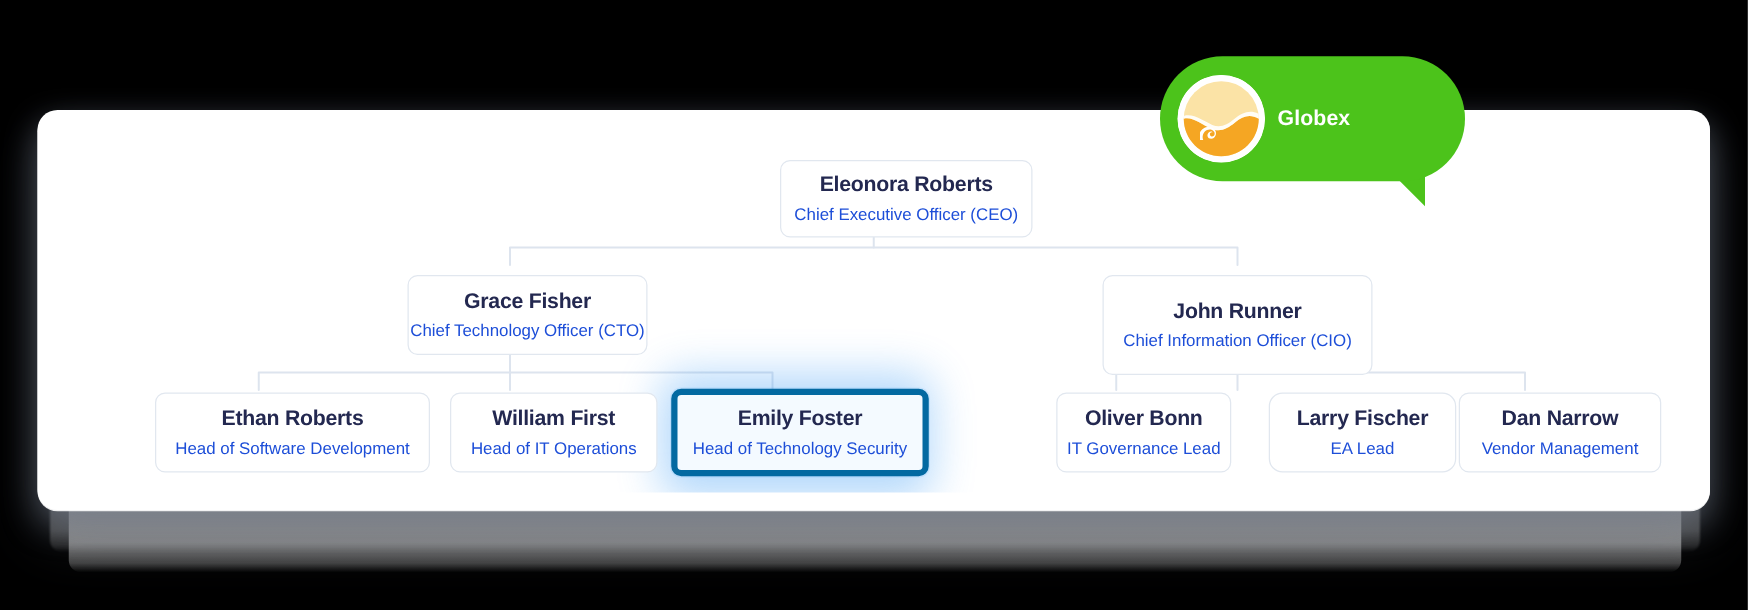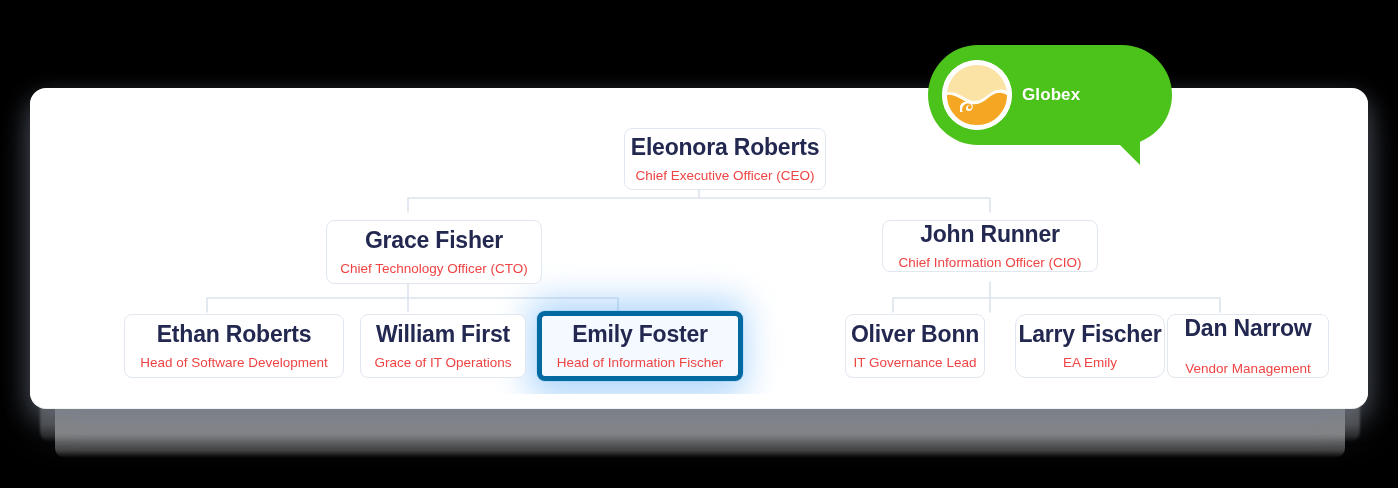--- a/index.html
+++ b/index.html
@@ -97,28 +97,28 @@
     border-radius: 8px;
     display: flex;
     flex-direction: column;
     align-items: center;
     justify-content: center;
     text-align: center;
     z-index: 3;
   }
   .node .nm {
     color: #232850;
-    font-size: 23px;
+    font-size: 17px;
     font-weight: bold;
     letter-spacing: -0.2px;
     line-height: 1.15;
     white-space: nowrap;
   }
   .node .rl {
-    color: #ef4444;
+    color: #1d4ed8;
     font-size: 13.5px;
     font-weight: normal;
     line-height: 1.2;
     margin-top: 7px;
     white-space: nowrap;
   }
   .node.selected {
     border: 5px solid #0369a1;
     background: #f4faff;
     box-shadow: 0 0 0 1px rgba(13,139,242,0.10);
@@ -205,56 +205,56 @@
         </g>
       </svg>
 
       <div class="sel-glow"></div>
 
       <div class="node" style="left:568px; top:26px; width:202px; height:62px;">
         <div class="nm">Eleonora Roberts</div>
         <div class="rl">Chief Executive Officer (CEO)</div>
       </div>
 
-      <div class="node" style="left:270px; top:118px; width:216px; height:64px;">
+      <div class="node" style="left:270px; top:118px; width:192px; height:64px;">
         <div class="nm">Grace Fisher</div>
         <div class="rl">Chief Technology Officer (CTO)</div>
       </div>
 
-      <div class="node" style="left:826px; top:118px; width:216px; height:52px;">
+      <div class="node" style="left:826px; top:118px; width:216px; height:80px;">
         <div class="nm">John Runner</div>
         <div class="rl">Chief Information Officer (CIO)</div>
       </div>
 
       <div class="node" style="left:68px; top:212px; width:220px; height:64px;">
         <div class="nm">Ethan Roberts</div>
         <div class="rl">Head of Software Development</div>
       </div>
 
       <div class="node" style="left:304px; top:212px; width:166px; height:64px;text-align:center;">
         <div class="nm">William First</div>
-        <div class="rl">Grace of IT Operations</div>
+        <div class="rl">Head of IT Operations</div>
       </div>
 
       <div class="node selected" style="left:481px; top:209px; width:206px; height:70px;">
         <div class="nm">Emily Foster</div>
-        <div class="rl">Head of Information Fischer</div>
+        <div class="rl">Head of Technology Security</div>
       </div>
 
       <div class="node" style="left:789px; top:212px; width:140px; height:64px;align-items:center;">
         <div class="nm">Oliver Bonn</div>
         <div class="rl">IT Governance Lead</div>
       </div>
 
       <div class="node" style="left:959px; top:212px; width:150px; height:64px;border-radius:11px;">
         <div class="nm">Larry Fischer</div>
-        <div class="rl">EA Emily</div>
-      </div>
-
-      <div class="node" style="left:1111px; top:212px; width:162px; height:64px;justify-content:space-between;">
+        <div class="rl">EA Lead</div>
+      </div>
+
+      <div class="node" style="left:1111px; top:212px; width:162px; height:64px;">
         <div class="nm">Dan Narrow</div>
         <div class="rl">Vendor Management</div>
       </div>
 
     </div>
   </div>
 
   <div class="badge-wrap">
     <div class="bubble-tail"></div>
     <div class="bubble"></div>

